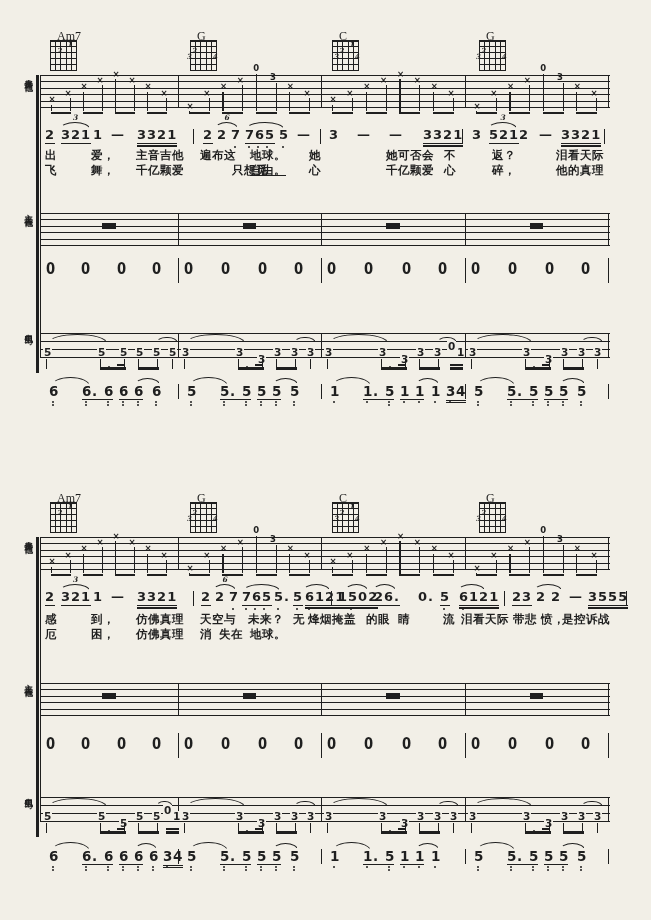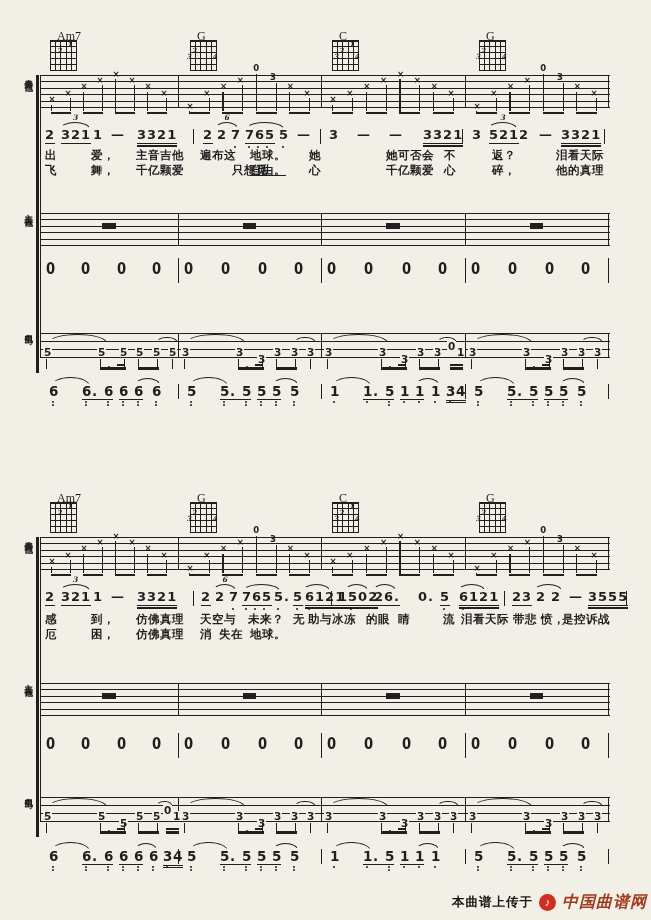--- a/index.html
+++ b/index.html
@@ -24,25 +24,20 @@
   .vlabel{position:absolute;writing-mode:vertical-rl;text-orientation:upright;font-weight:bold;font-size:8.5px;letter-spacing:1.5px;line-height:1.2;}
   #footer{position:absolute;display:flex;align-items:center;gap:6px;}
   #footer .prefix{font-weight:bold;font-size:12.5px;letter-spacing:1px;color:#161616;}
   #footer .logo{display:inline-block;width:17px;height:17px;border-radius:50%;color:#fff;text-align:center;line-height:17px;font-size:11px;font-weight:bold;}
   #footer .site{font-weight:bold;font-style:italic;font-size:16px;letter-spacing:1px;}
 </style>
 </head>
 <body>
 
 <div id="score" style="width: 651px; height: 920px; background: rgb(242, 239, 231);">
-  <div id="footer" style="left: 452px; top: 892px;">
-    <span class="prefix">本曲谱上传于</span>
-    <span class="logo" style="background: rgb(207, 47, 34);">♪</span>
-    <span class="site" style="color: rgb(162, 59, 32);">中国曲谱网</span>
-  </div>
 <div style="position: absolute; left: 35.5px; top: 75px; width: 3.4px; height: 298px; background: rgb(31, 31, 31);"></div>
     <div style="position: absolute; left: 40px; top: 75px; width: 1.2px; height: 282px; background: rgb(31, 31, 31);"></div>
     <div class="vlabel" style="position: absolute; left: 24px; top: 72px;">伴奏吉他</div>
     <div class="vlabel" style="position: absolute; left: 24px; top: 207px;">主音吉他</div>
     <div class="vlabel" style="position: absolute; left: 24px; top: 327px;">电贝司</div>
     <div class="chordname" style="position: absolute; left: 57px; top: 30px;">Am7</div>
     <div style="position: absolute; left: 50px; top: 40px; width: 1px; height: 30px; background: rgb(31, 31, 31);"></div>
     <div style="position: absolute; left: 55.2px; top: 40px; width: 1px; height: 30px; background: rgb(31, 31, 31);"></div>
     <div style="position: absolute; left: 60.4px; top: 40px; width: 1px; height: 30px; background: rgb(31, 31, 31);"></div>
     <div style="position: absolute; left: 65.6px; top: 40px; width: 1px; height: 30px; background: rgb(31, 31, 31);"></div>
@@ -686,21 +681,21 @@
     <div class="arc" style="position: absolute; left: 345px; top: 583.5px; width: 23px; height: 7px;"></div>
     <div class="arc" style="position: absolute; left: 373px; top: 583.5px; width: 23px; height: 7px;"></div>
     <div class="arc" style="position: absolute; left: 458px; top: 583.5px; width: 27px; height: 7px;"></div>
     <div class="arc" style="position: absolute; left: 534px; top: 583.5px; width: 28px; height: 7px;"></div>
     <div class="lyr" style="position: absolute; left: 45px; top: 614px;">感</div>
     <div class="lyr" style="position: absolute; left: 91px; top: 614px;">到，</div>
     <div class="lyr" style="position: absolute; left: 136px; top: 614px;">仿佛真理</div>
     <div class="lyr" style="position: absolute; left: 200px; top: 614px;">天空与</div>
     <div class="lyr" style="position: absolute; left: 248px; top: 614px;">未来？</div>
     <div class="lyr" style="position: absolute; left: 293px; top: 614px;">无</div>
-    <div class="lyr" style="position: absolute; left: 308px; top: 614px;">助与冰冻</div>
+    <div class="lyr" style="position: absolute; left: 308px; top: 614px;">烽烟掩盖</div>
     <div class="lyr" style="position: absolute; left: 366px; top: 614px;">的眼</div>
     <div class="lyr" style="position: absolute; left: 398px; top: 614px;">睛</div>
     <div class="lyr" style="position: absolute; left: 443px; top: 614px;">流</div>
     <div class="lyr" style="position: absolute; left: 461px; top: 614px;">泪看天际</div>
     <div class="lyr" style="position: absolute; left: 513px; top: 614px;">带悲</div>
     <div class="lyr" style="position: absolute; left: 541px; top: 614px;">愤，</div>
     <div class="lyr" style="position: absolute; left: 562px; top: 614px;">是控诉战</div>
     <div class="lyr" style="position: absolute; left: 45px; top: 629px;">厄</div>
     <div class="lyr" style="position: absolute; left: 91px; top: 629px;">困，</div>
     <div class="lyr" style="position: absolute; left: 136px; top: 629px;">仿佛真理</div>

